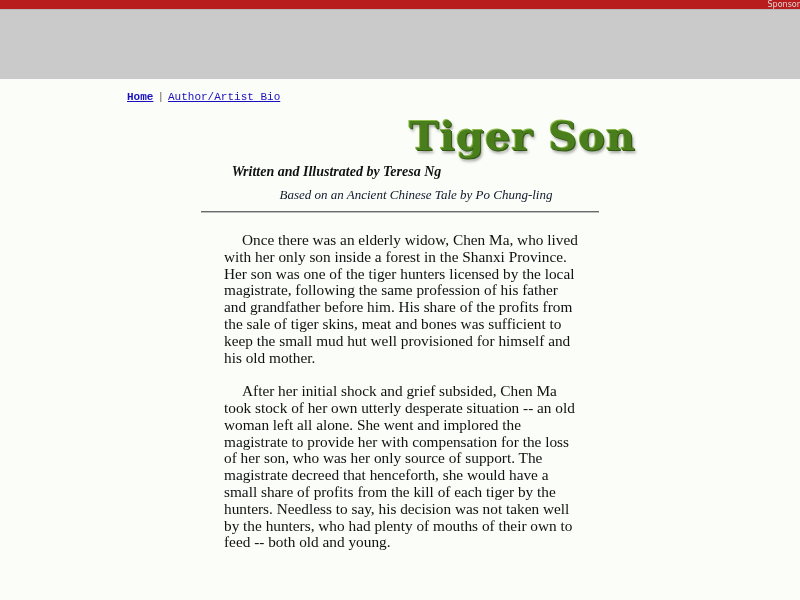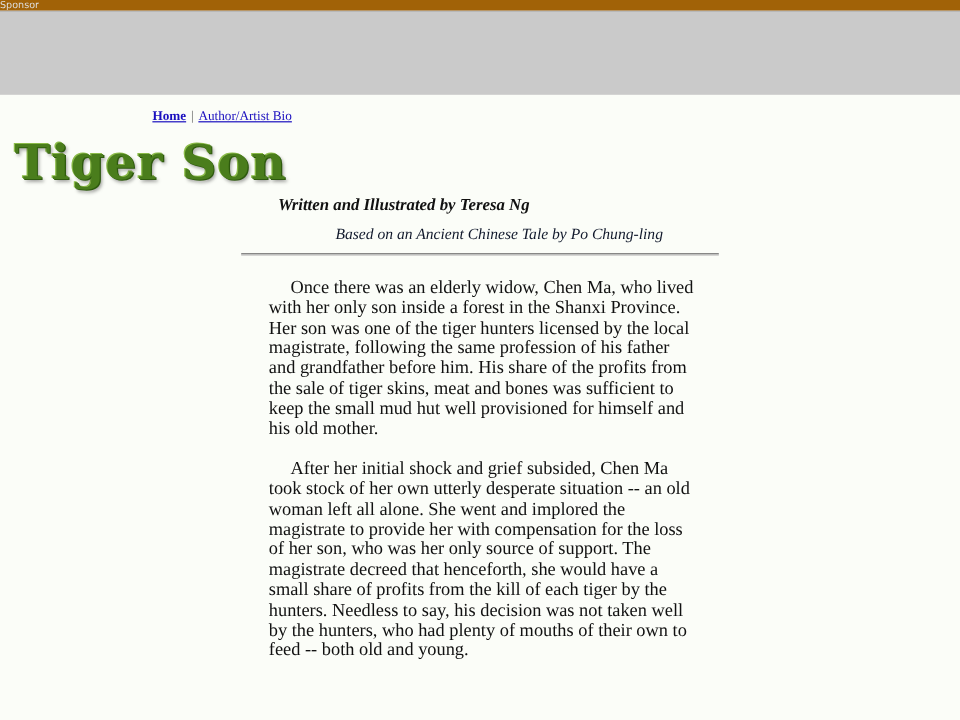--- a/index.html
+++ b/index.html
@@ -10,65 +10,65 @@
       overflow: hidden;
       background: #fbfdf8;
       font-family: "Liberation Serif", "DejaVu Serif", serif;
       color: #111;
     }
     .sponsor-bar {
       position: absolute;
       left: 0; top: 0;
       width: 800px;
       height: 9px;
-      background: #a16207;
+      background: #b91c1c;
       color: #ddd;
       font-family: "DejaVu Sans", "Liberation Sans", sans-serif;
       font-size: 8px;
       line-height: 9px;
-      text-align: left;
+      text-align: right;
     }
     .sponsor-ad {
       position: absolute;
       left: 0; top: 9px;
       width: 800px;
       height: 69px;
       background: #cacaca;
       border-top: 1px solid #b8b8b8;
     }
     .nav {
       position: absolute;
       left: 127px;
       top: 91px;
       font-size: 11px;
       color: #333;
+      font-family: Liberation Mono, monospace;
     }
     .nav a {
       color: #1a0fbf;
       text-decoration: underline;
       cursor: pointer;
     }
     .nav a.home { font-weight: bold; }
     .nav .sep { color: #666; margin: 0 4px; }
     .title-graphic {
       position: absolute;
       left: 0;
       top: 112px;
       width: 636px;
-      text-align: left;
+      text-align: right;
       font-family: "DejaVu Serif", "Liberation Serif", serif;
       font-weight: bold;
       font-size: 40px;
       letter-spacing: 1px;
       color: #4a7d1c;
       text-shadow:
         1px 1px 0 #2e5a0e,
         2px 3px 3px rgba(0,0,0,0.35),
         -1px -1px 0 #8cbc4a;
-      padding-left: 12px;
     }
     .byline {
       position: absolute;
       left: 0;
       top: 164px;
       width: 673px;
       text-align: center;
       font-size: 14px;
       font-weight: bold;
       font-style: italic;

